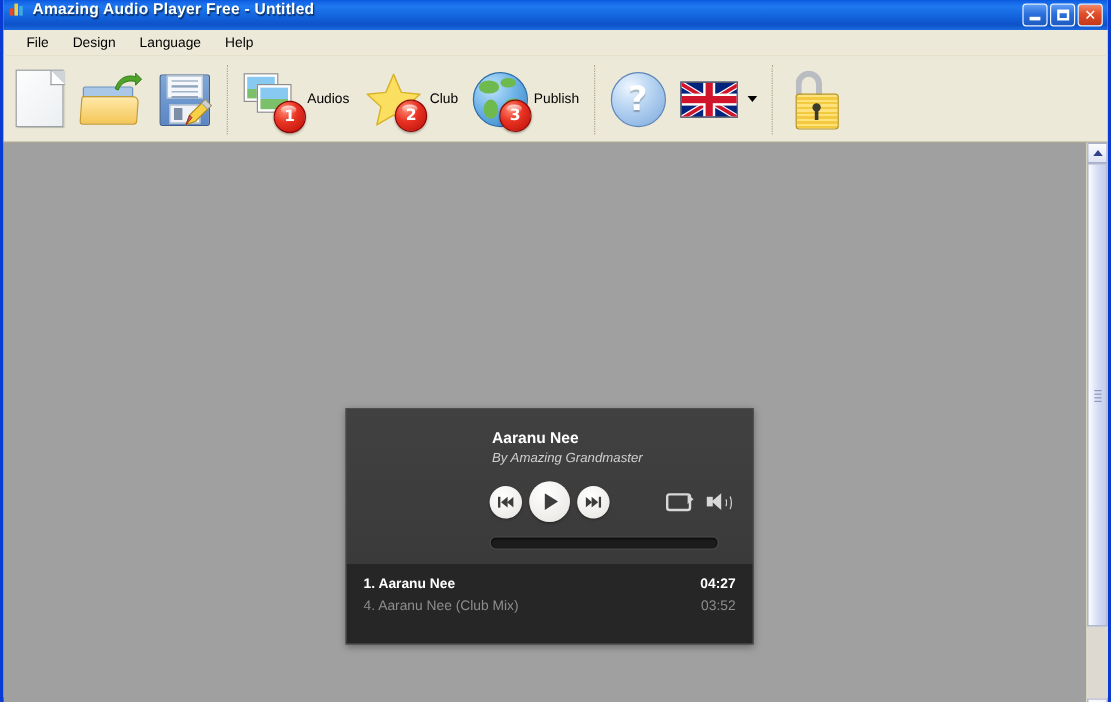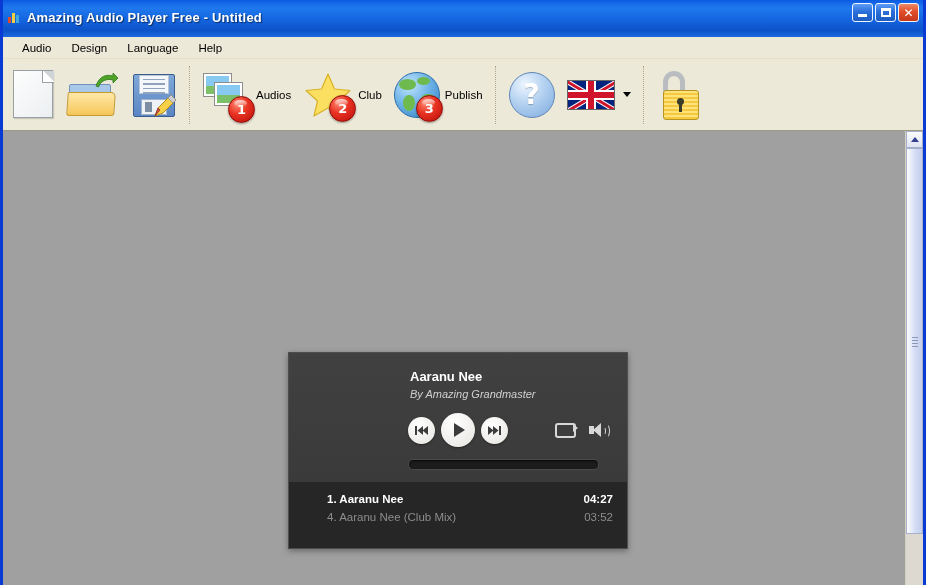--- a/index.html
+++ b/index.html
@@ -10,21 +10,21 @@
   }
   .window{
     position:absolute;left:0;top:0;width:926px;height:585px;
     border:3px solid #0a3ad4;border-top:none;border-bottom-width:4px;
     box-sizing:border-box;background:#ece9d8;
   }
   
   .titlebar{
     height:25px;
     background:linear-gradient(to bottom,#0a5ae0 0%,#1567e8 8%,#1f78ee 22%,#1364de 55%,#0d52c8 82%,#1c6ae0 100%);
-    display:flex;align-items:flex-end;padding:0 2px 12px 4px;position:relative;
+    display:flex;align-items:flex-start;padding:0 2px 0 4px;position:relative;
   }
   .title-icon{
     width:15px;height:15px;margin-right:5px;position:relative;flex:none;
   }
   .title-icon i{position:absolute;bottom:2px;width:3px;display:block;}
   .title-icon i:nth-child(1){left:1px;height:6px;background:#e24a2a;}
   .title-icon i:nth-child(2){left:5px;height:10px;background:#f0d040;}
   .title-icon i:nth-child(3){left:9px;height:8px;background:#3fa9e0;}
   .title-text{
     color:#fff;font-size:13px;font-weight:bold;letter-spacing:.2px;
@@ -192,21 +192,21 @@
   .vol i{position:absolute;border:1.5px solid #d8d8d8;border-radius:50%;border-left-color:transparent;border-top-color:transparent;border-bottom-color:transparent;}
   .vol i:nth-of-type(1){left:12px;top:4px;width:3px;height:6px;}
   .vol i:nth-of-type(2){left:14px;top:1px;width:5px;height:12px;}
   .progress{
     margin:12px 14px 0 105px;height:9px;border-radius:5px;
     background:#1c1c1c;border:1px solid #4a4a4a;box-shadow:inset 0 1px 2px rgba(0,0,0,.8);
   }
   .ply-list{background:#262626;padding:8px 0 22px 0;}
   .trk{
     display:flex;justify-content:space-between;align-items:center;
-    padding:3px 14px;font-size:11.5px;color:#8d8d8d;cursor:default;margin-left:24px;
+    padding:3px 14px;font-size:11.5px;color:#8d8d8d;cursor:default;
   }
   .trk.active{color:#ffffff;font-weight:bold;}
   .trk .dur{font-size:11.5px;}
   
   .vscroll{
     width:17px;background:#f1f1f1;border-left:1px solid #d6d2c2;
     display:flex;flex-direction:column;
   }
   .sbtn{
     height:17px;background:linear-gradient(to bottom,#fbfbfd,#dfe4f2);
@@ -248,21 +248,21 @@
       <div class="tbtn">
           <div class="x"></div>
         </div>
       <div class="tbtn close">
           <div class="c">✕</div>
         </div>
     </div>
   </div>
 
   <div class="menubar">
-    <div class="menu-item">Audio</div>
+    <div class="menu-item">File</div>
     <div class="menu-item">Design</div>
     <div class="menu-item">Language</div>
     <div class="menu-item">Help</div>
   </div>
 
   <div class="toolbar">
 
     <div class="tgroup">
       <div class="tool">
         <div class="ic ic-new">

